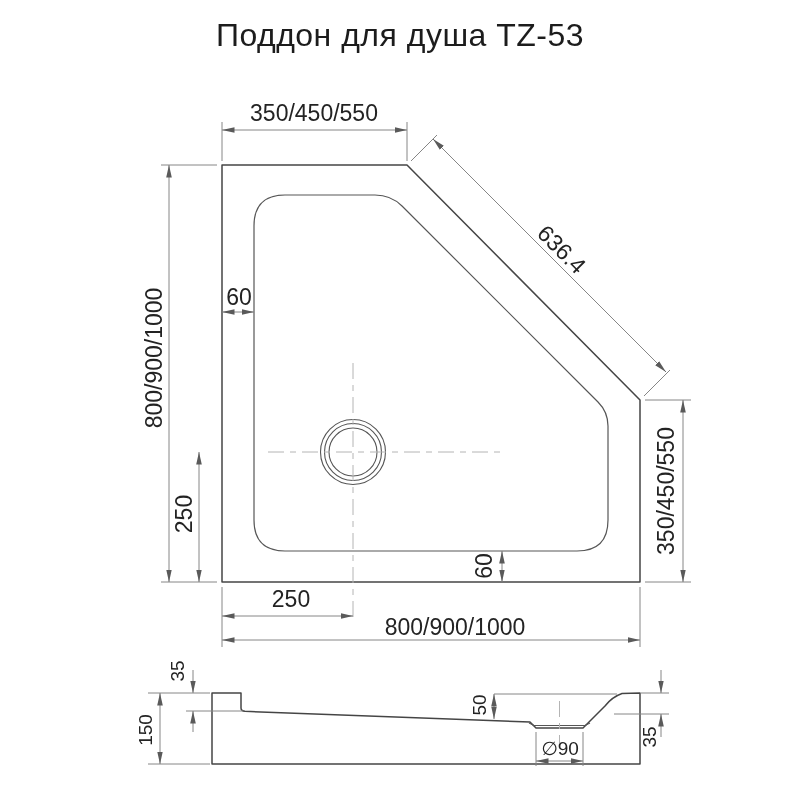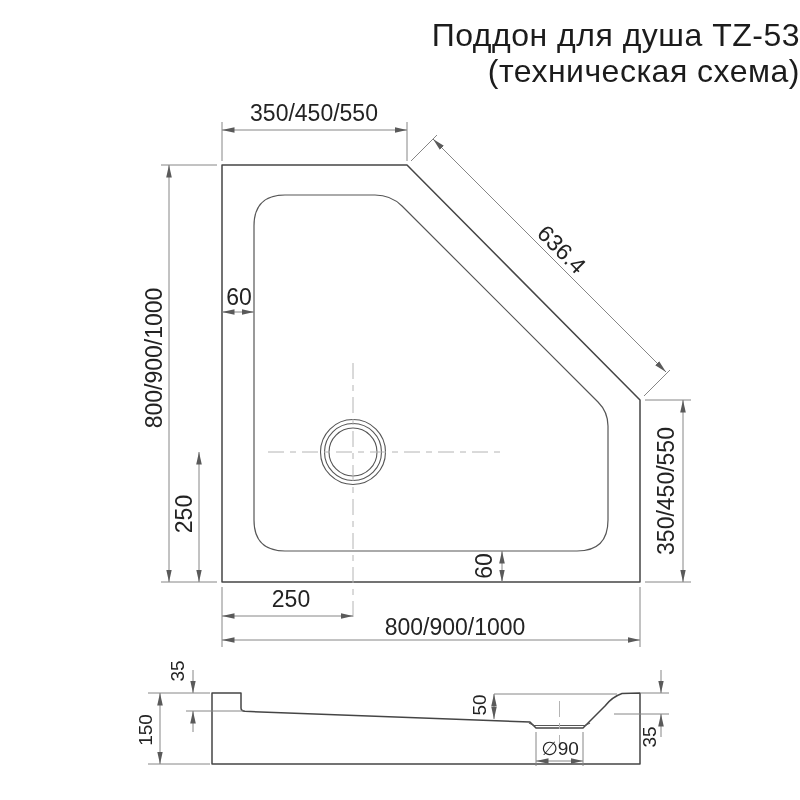--- a/index.html
+++ b/index.html
@@ -1,37 +1,36 @@
 <!DOCTYPE html>
 <html><head>
 <meta charset="utf-8">
 <style>
   html,body{margin:0;padding:0;background:#ffffff;}
   .sheet{position:relative;width:800px;height:800px;background:#fff;overflow:hidden;
          font-family:"Liberation Sans","DejaVu Sans",sans-serif;}
-  .title{position:absolute;top:18px;left:0;width:800px;text-align:right;
+  .title{position:absolute;top:18px;left:0;width:800px;text-align:center;
          color:#1c1c1c;font-size:32px;line-height:1.12;letter-spacing:.5px;}
   svg{position:absolute;top:0;left:0;}
   .outline{fill:none;stroke:#454545;stroke-width:1.5;stroke-linejoin:round;}
   .inner{fill:none;stroke:#565656;stroke-width:1.2;}
   .thin{fill:none;stroke:#565656;stroke-width:1.1;}
   .dim{stroke:#868686;stroke-width:1;fill:none;}
   .cl{stroke:#b4b4b4;stroke-width:1;fill:none;stroke-dasharray:16 6 6 6;}
   text{fill:#232323;}
   .dtxt{font-size:23px;}
   .stxt{font-size:19px;}
 </style>
 </head>
 <body>
 
 <div class="sheet">
 
   <div class="title">
     <div>Поддон для душа TZ-53</div>
-    <div>(техническая схема)</div>
   </div>
 
   <svg width="800" height="800" viewBox="0 0 800 800">
     <defs>
       <marker id="arr" viewBox="0 0 13 8" markerWidth="13" markerHeight="8" refX="12.5" refY="4" orient="auto-start-reverse" markerUnits="userSpaceOnUse">
         <path d="M0,1.2 L12.5,4 L0,6.8 Z" fill="#5a5a5a"></path>
       </marker>
     </defs>
 
     <g>

